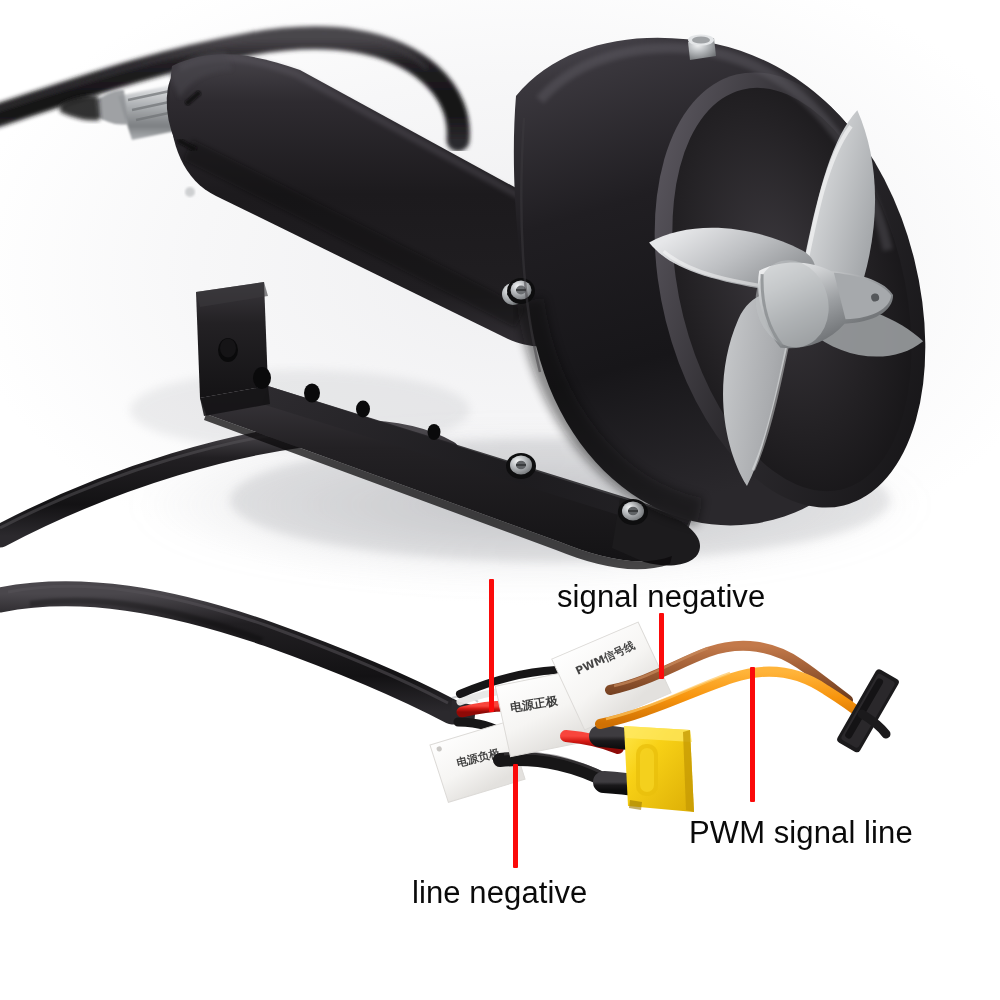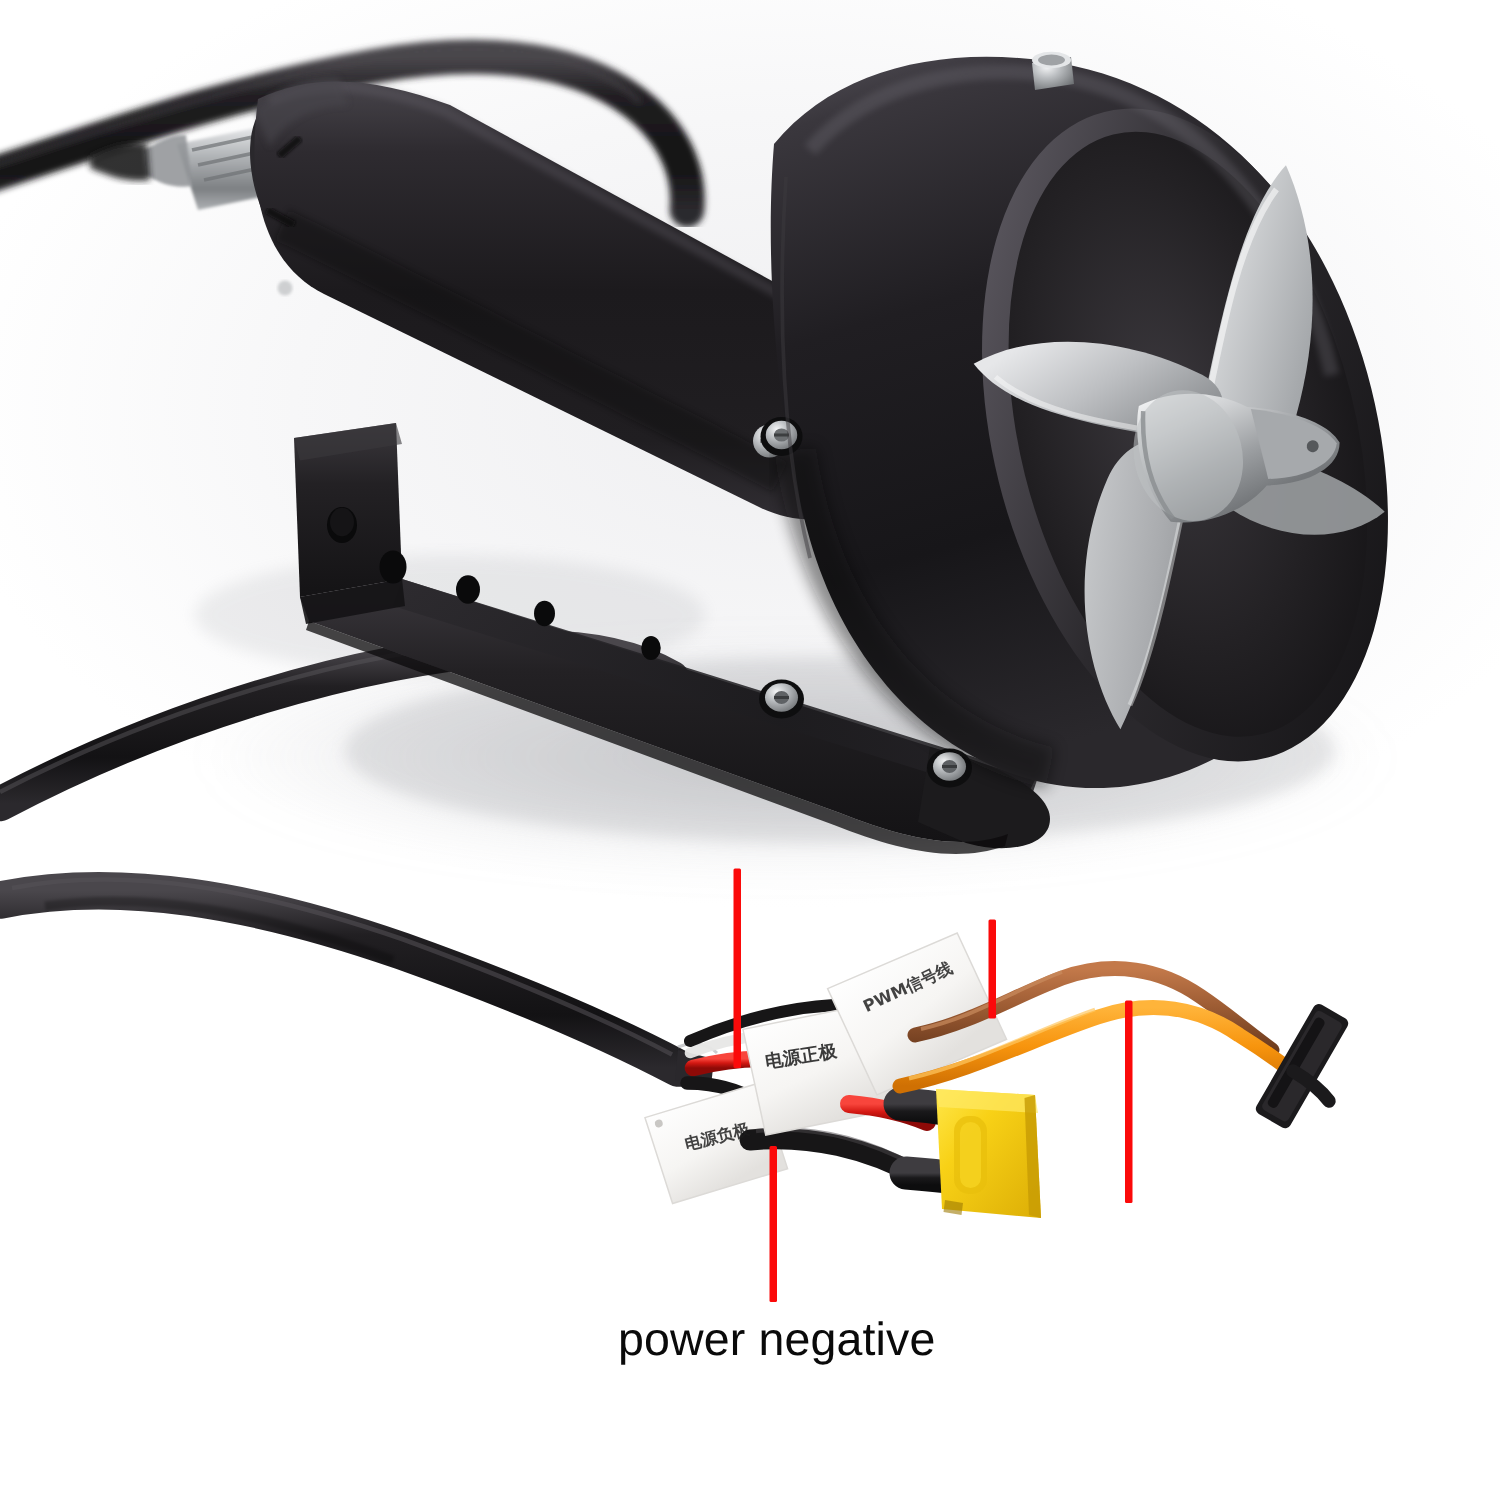--- a/index.html
+++ b/index.html
@@ -395,17 +395,19 @@
 
   <div class="leader" style="left:489px;top:579px;height:133px;"></div>
 
   <div class="leader" style="left:659px;top:613px;height:66px;"></div>
 
   <div class="leader" style="left:750px;top:667px;height:135px;"></div>
 
   <div class="leader" style="left:513px;top:764px;height:104px;"></div>
 
 
-
-
-  <div class="anno" style="left:412px;top:877px;">power negative</div>
+  <div class="anno" style="left:557px;top:581px;">signal negative</div>
+
+  <div class="anno" style="left:689px;top:817px;">PWM signal line</div>
+
+  <div class="anno" style="left:412px;top:877px;">line negative</div>
 
 </div>
 
 </body></html>

